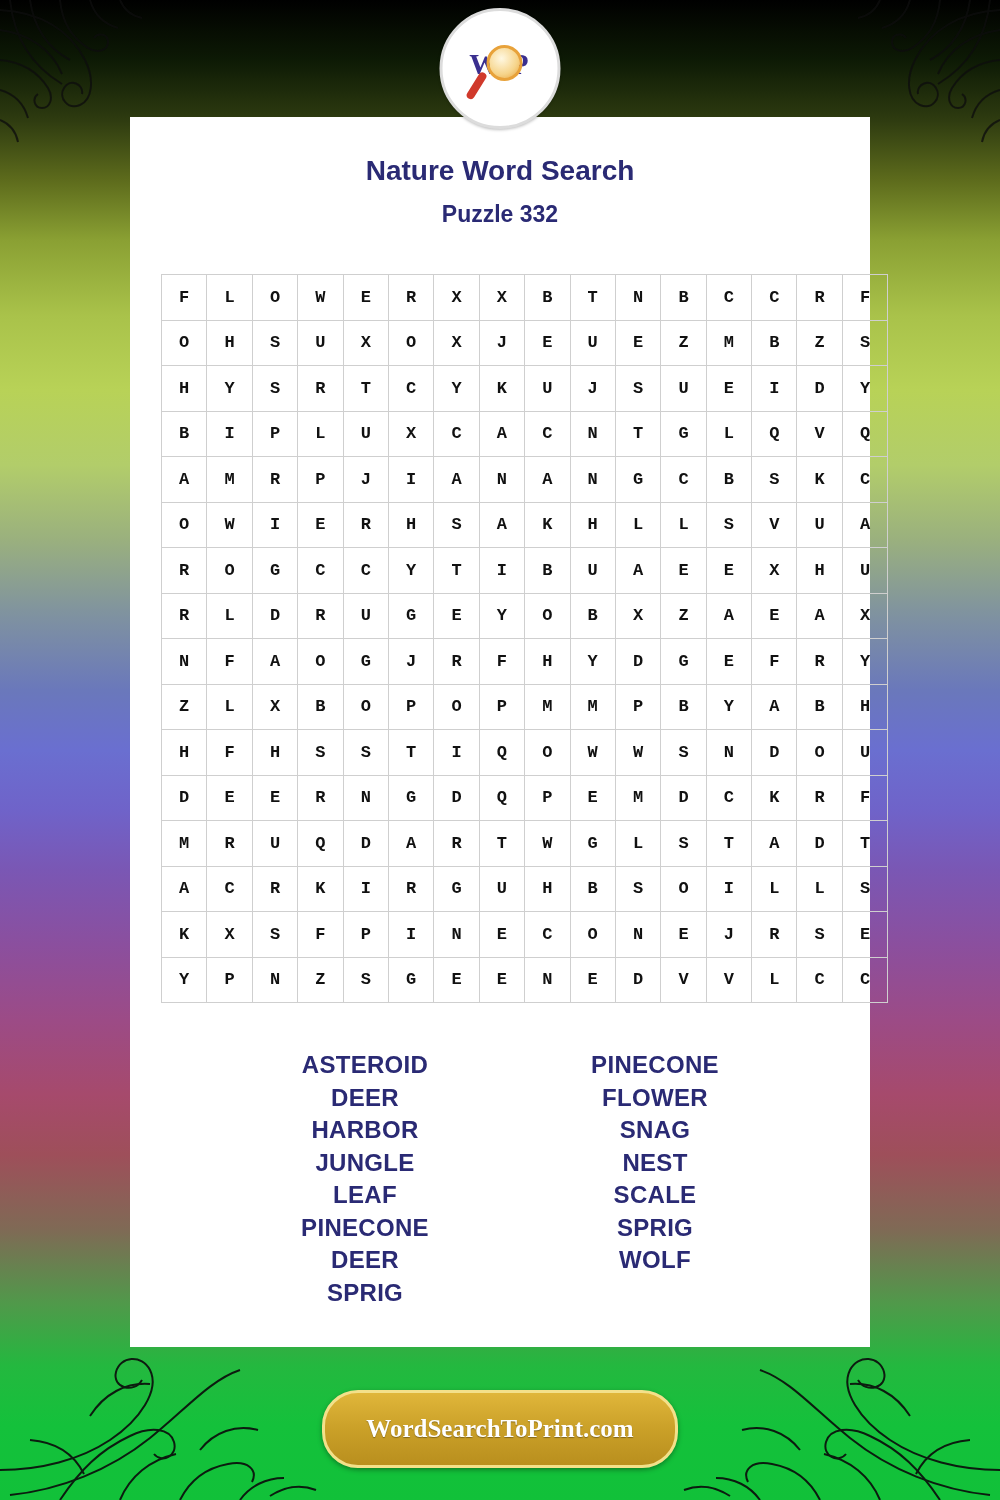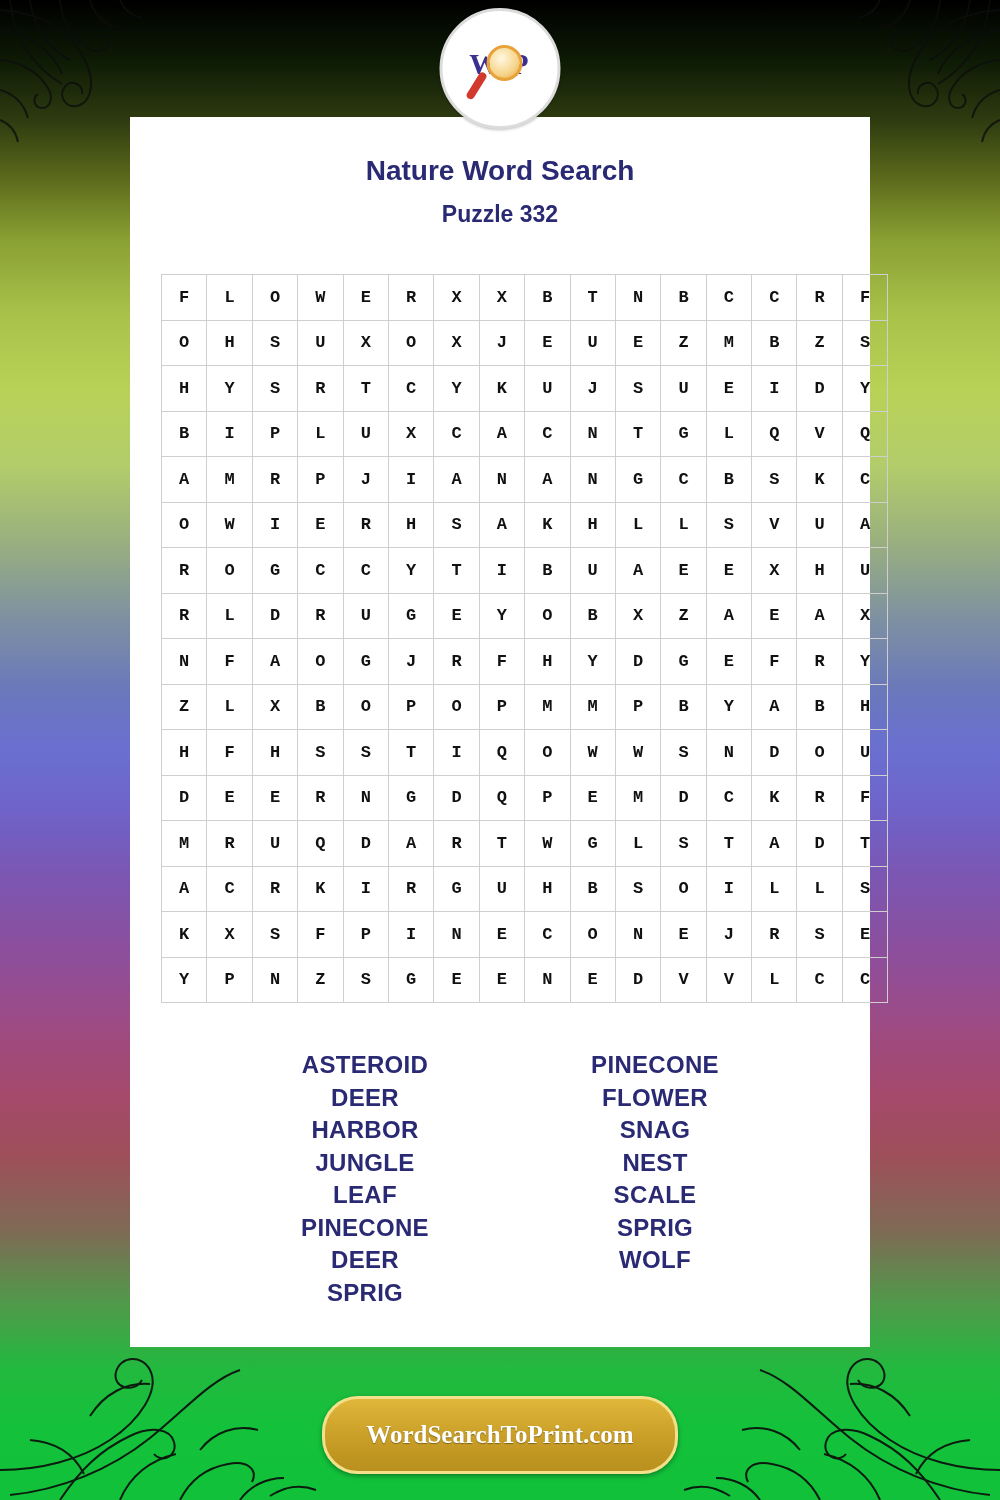--- a/index.html
+++ b/index.html
@@ -182,21 +182,21 @@
     font-size: 24px;
     font-weight: bold;
     line-height: 32.5px;
     letter-spacing: 0.3px;
   }
 
   
   .footer-btn {
     position: absolute;
     left: 50%;
-    bottom: 26px;
+    bottom: 32px;
     transform: translateX(-50%);
     width: 350px;
     height: 72px;
     border-radius: 36px;
     background: linear-gradient(to bottom, #e0b63a 0%, #caa028 50%, #b98f1e 100%);
     border: 3px solid #f3e08a;
     box-shadow: 0 2px 5px rgba(0,0,0,0.35);
     display: flex;
     align-items: center;
     justify-content: center;

